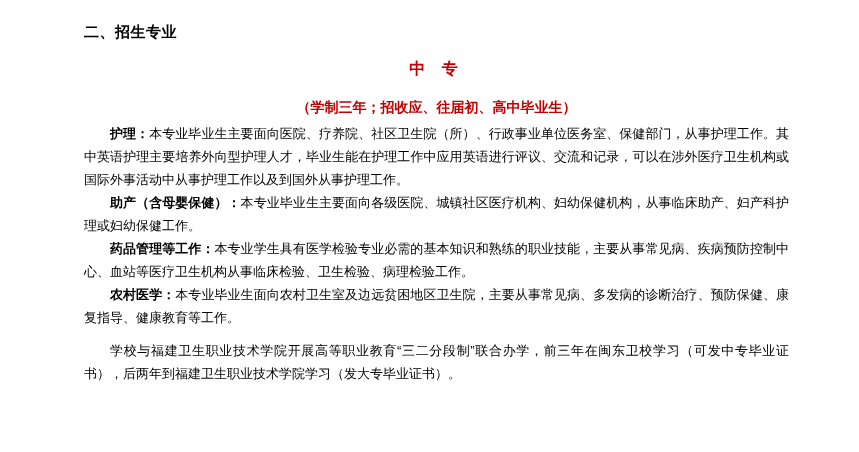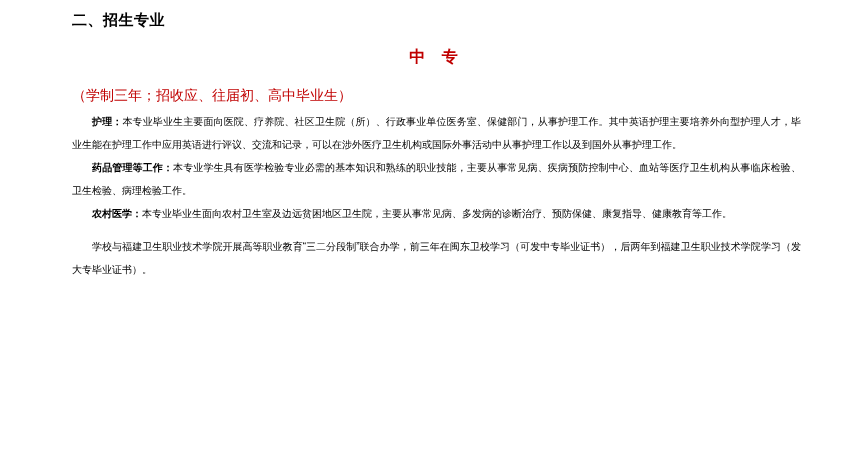--- a/index.html
+++ b/index.html
@@ -11,21 +11,21 @@
     width: 859px;
     height: 452px;
     font-family: "Liberation Sans", sans-serif;
     color: #000000;
     overflow: hidden;
   }
   .page {
     position: relative;
     width: 859px;
     height: 452px;
-    padding: 0;
+    padding: 12px;
     box-sizing: border-box;
     border-radius: 19px;
   }
   .content {
     padding: 6px 58px 0 72px;
     box-sizing: border-box;
   }
   .section-title {
     font-size: 15px;
     font-weight: bold;
@@ -36,28 +36,29 @@
   .center-red-head {
     text-align: center;
     color: #c00000;
     font-weight: bold;
     font-size: 16px;
     line-height: 26px;
     letter-spacing: 6px;
     margin: 12px;
   }
   .center-red-sub {
+    text-align: center;
     color: #c00000;
-    font-weight: normal;
+    font-weight: bold;
     font-size: 14px;
     line-height: 26px;
     margin: 0 0 2px 0;
   }
   p.para {
-    font-size: 10px;
+    font-size: 13px;
     line-height: 23px;
     margin: 0;
     text-align: justify;
     text-justify: inter-ideograph;
     text-indent: 2em;
   }
   .b {
     font-weight: bold;
   }
   .spacer-md { height: 10px; }
@@ -68,20 +69,21 @@
 <div class="page">
   <div class="content">
 
     <h2 class="section-title">二、招生专业</h2>
 
     <div class="center-red-head">中 专</div>
     <div class="center-red-sub">（学制三年；招收应、往届初、高中毕业生）</div>
 
     <p class="para"><span class="b">护理：</span><span>本专业毕业生主要面向医院、疗养院、社区卫生院（所）、行政事业单位医务室、保健部门，从事护理工作。其中英语护理主要培养外向型护理人才，毕业生能在护理工作中应用英语进行评议、交流和记录，可以在涉外医疗卫生机构或国际外事活动中从事护理工作以及到国外从事护理工作。</span></p>
 
+    <p class="para"><span class="b">助产（含母婴保健）：</span><span>本专业毕业生主要面向各级医院、城镇社区医疗机构、妇幼保健机构，从事临床助产、妇产科护理或妇幼保健工作。</span></p>
 
 
     <p class="para"><span class="b">药品管理等工作：</span><span>本专业学生具有医学检验专业必需的基本知识和熟练的职业技能，主要从事常见病、疾病预防控制中心、血站等医疗卫生机构从事临床检验、卫生检验、病理检验工作。</span></p>
 
     <p class="para"><span class="b">农村医学：</span><span>本专业毕业生面向农村卫生室及边远贫困地区卫生院，主要从事常见病、多发病的诊断治疗、预防保健、康复指导、健康教育等工作。</span></p>
 
     <div class="spacer-md"></div>
 
 
     <p class="para">学校与福建卫生职业技术学院开展高等职业教育“三二分段制”联合办学，前三年在闽东卫校学习（可发中专毕业证书），后两年到福建卫生职业技术学院学习（发大专毕业证书）。</p>

